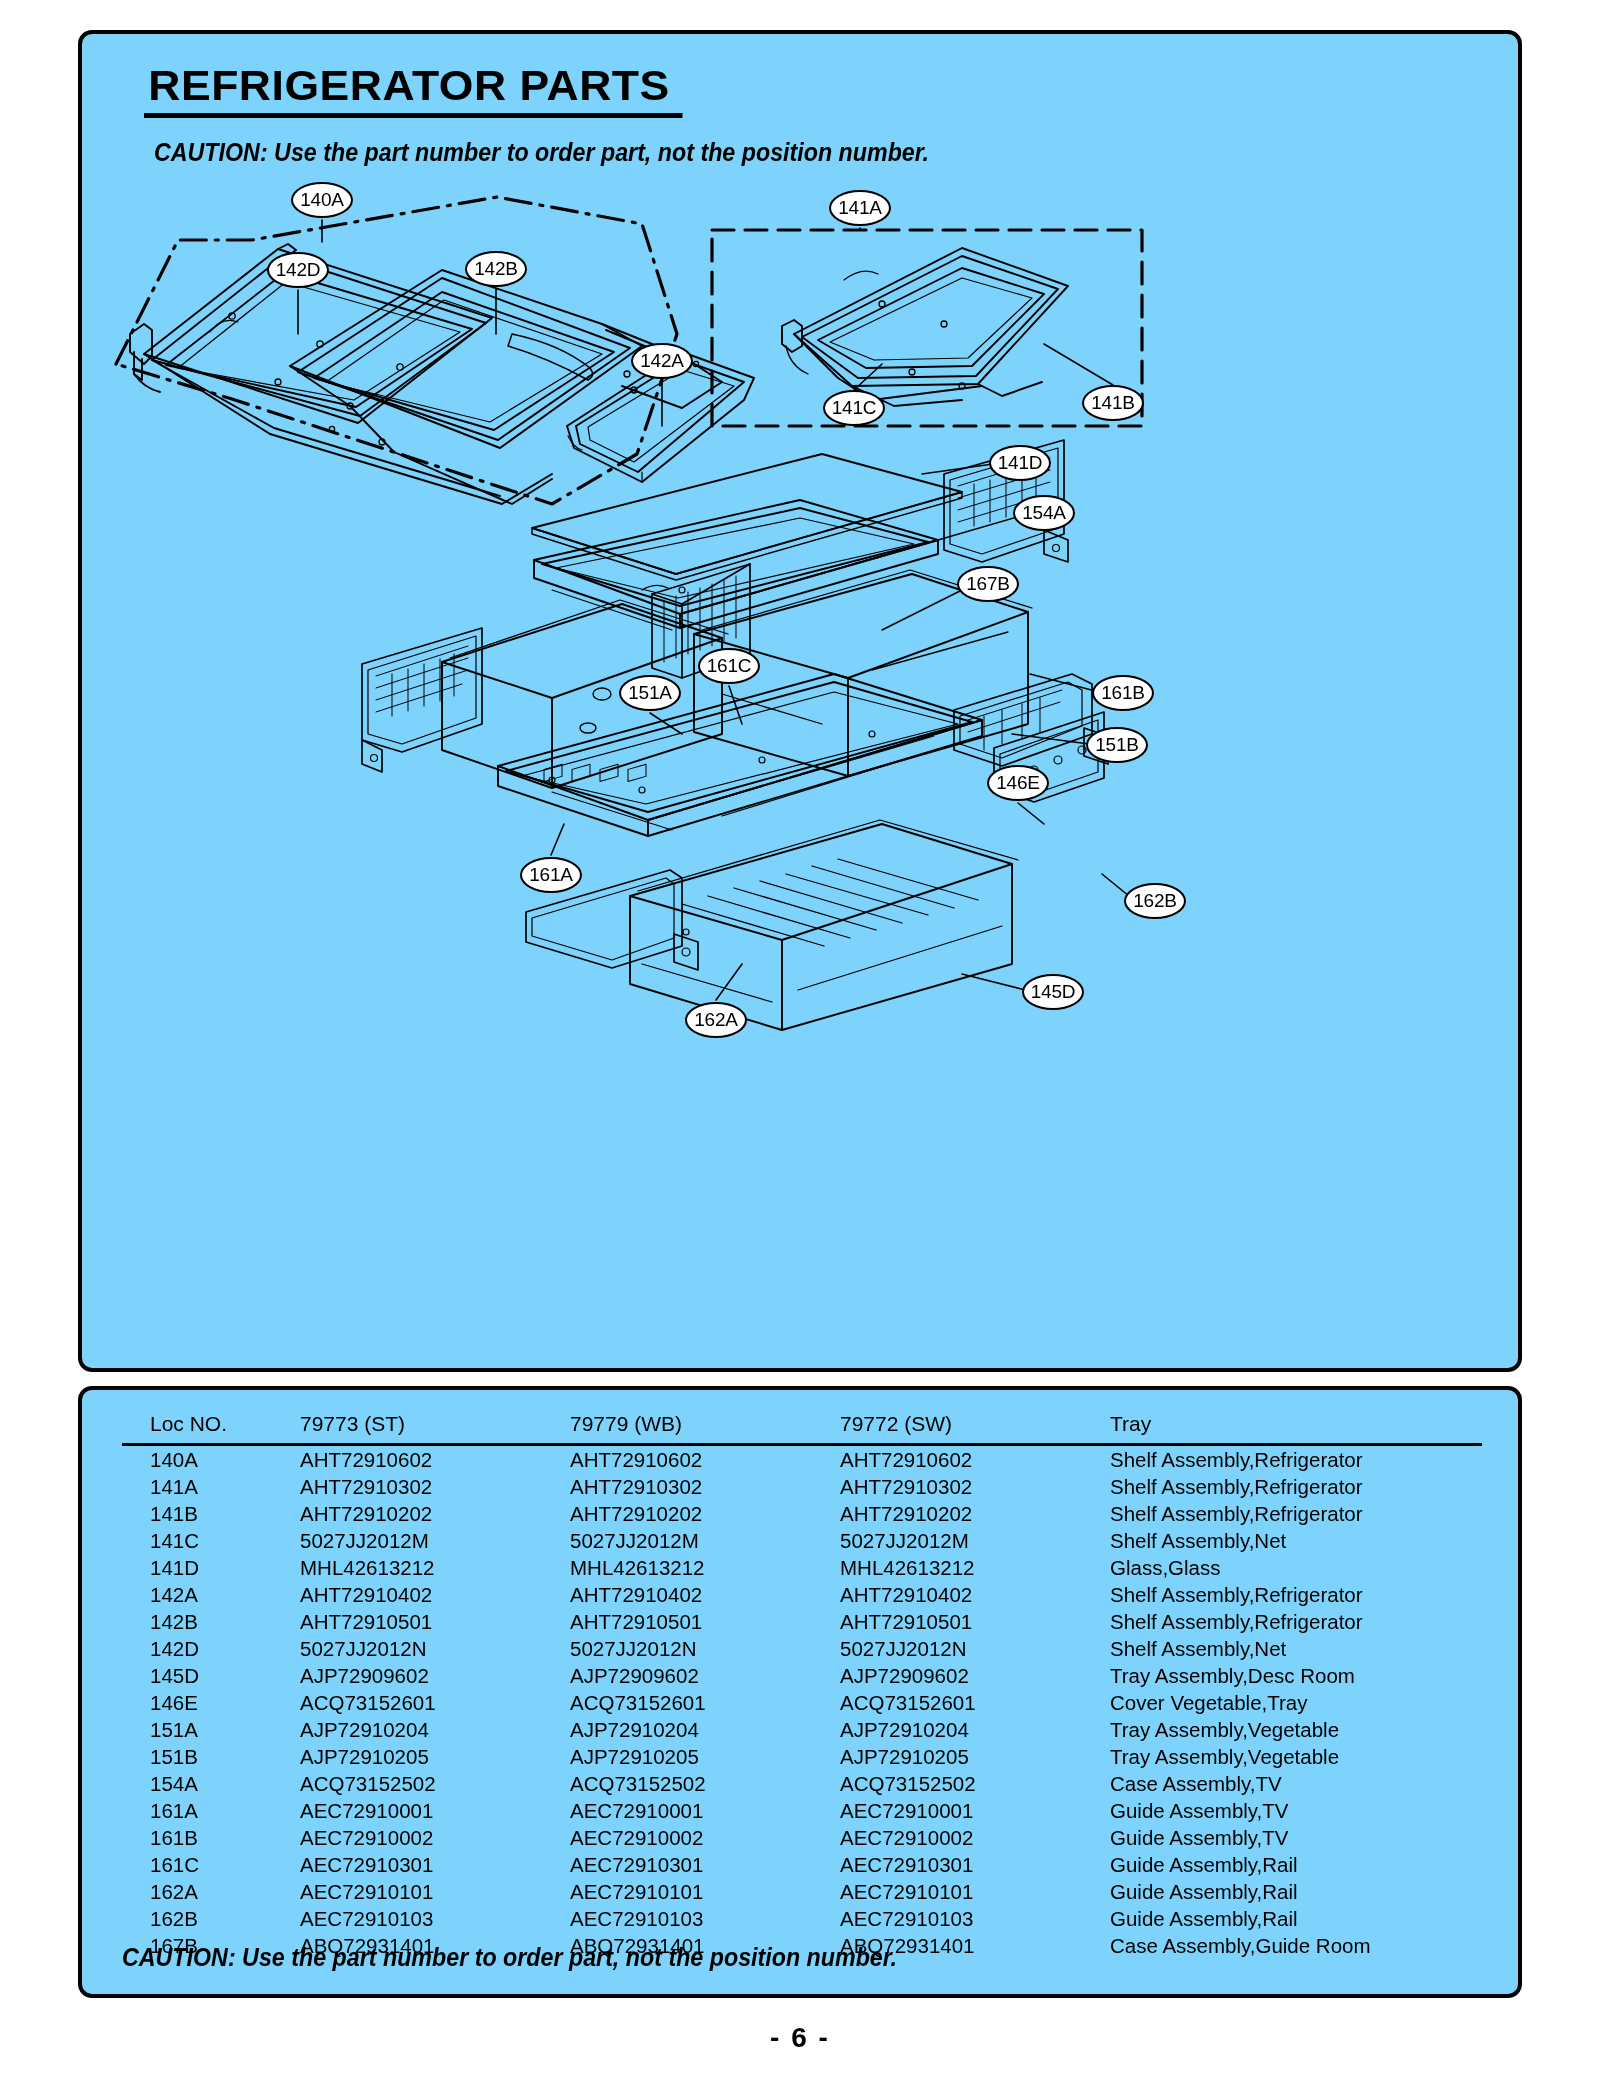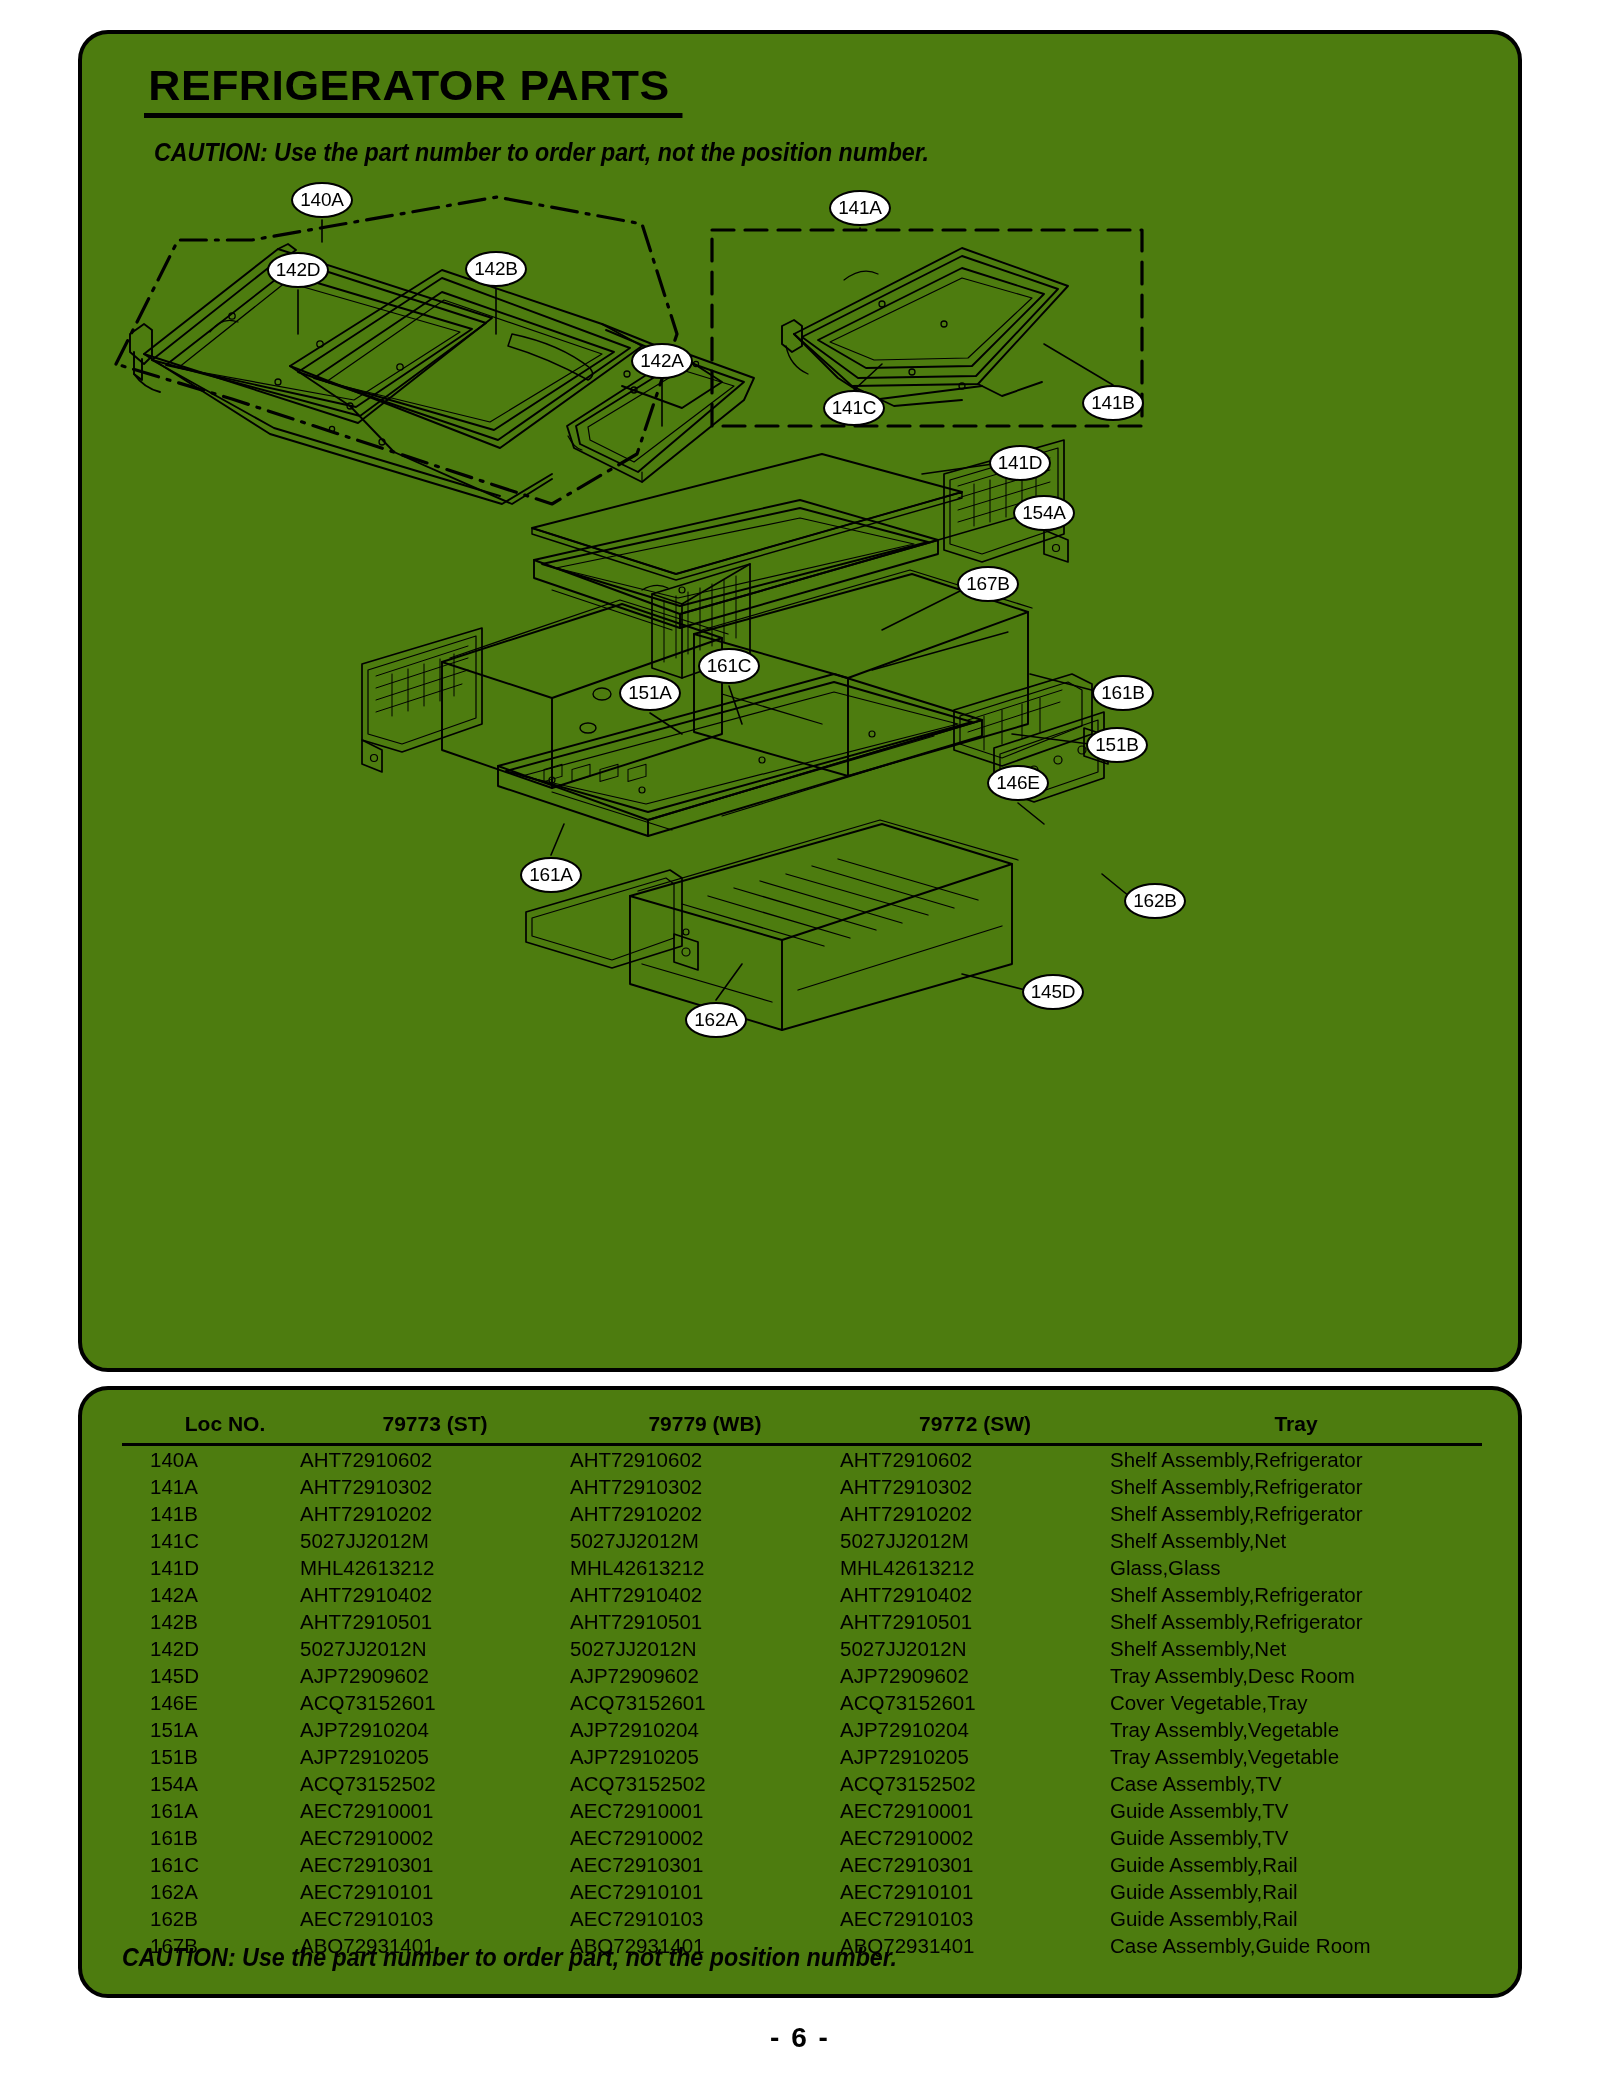--- a/index.html
+++ b/index.html
@@ -5,21 +5,21 @@
   html,body{margin:0;padding:0;}
   body{
     width:1600px;height:2084px;background:#ffffff;
     font-family:"Liberation Sans","DejaVu Sans",sans-serif;
     color:#000;position:relative;overflow:hidden;
   }
   .page{position:absolute;inset:0;}
 
   
   .panel{
-    position:absolute;border:4px solid #000;border-radius:30px;background:#4d7c0f;
+    position:absolute;border:4px solid #000;border-radius:14px;background:#7dd3fc;
     box-sizing:border-box;
   }
   #diagram-panel{left:78px;top:30px;width:1444px;height:1342px;}
   #table-panel{left:78px;top:1386px;width:1444px;height:612px;}
 
   
   .title{
     position:absolute;left:62px;top:28px;
     font-family:"Liberation Sans","DejaVu Sans",sans-serif;
     font-weight:700;font-size:42px;letter-spacing:.5px;
@@ -42,21 +42,21 @@
     width:62px;height:36px;border:2px solid #000;border-radius:50%;
     display:flex;align-items:center;justify-content:center;
     font-size:19px;background:#fff;box-sizing:border-box;
     letter-spacing:-.2px;
   }
 
   
   #parts-table{position:absolute;left:40px;top:22px;width:1360px;}
   table{border-collapse:collapse;width:100%;font-size:20.5px;}
   thead th{
-    font-weight:700;font-size:21px;text-align:center;padding:0 0 7px 0;
+    font-weight:400;font-size:21px;text-align:left;padding:0 0 7px 0;
     border-bottom:3px solid #000;white-space:nowrap;
   }
   tbody td{padding:1.5px 0;white-space:nowrap;}
   .c-loc{width:150px;padding-left:28px;}
   .c-p1{width:270px;margin-left:24px;}
   .c-p2{width:270px;}
   .c-p3{width:270px;}
   .c-desc{width:auto;}
   thead th.c-loc{padding-left:28px;}
 

